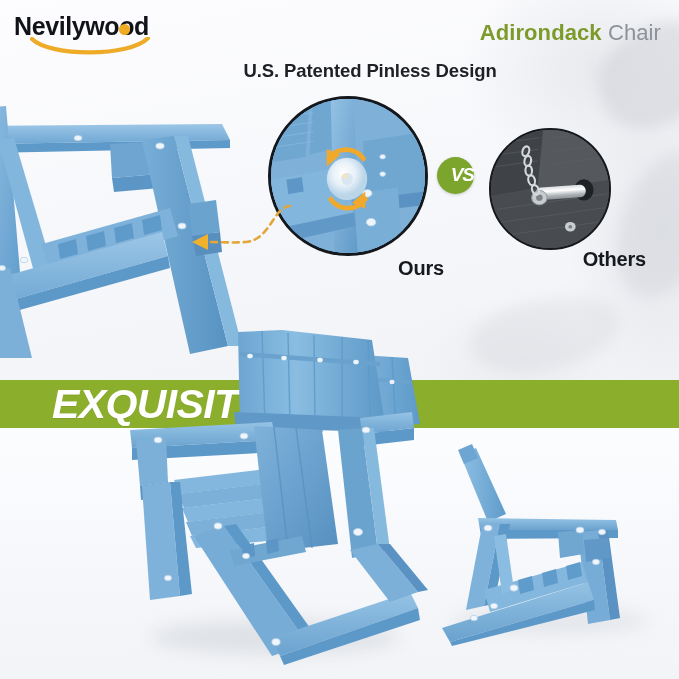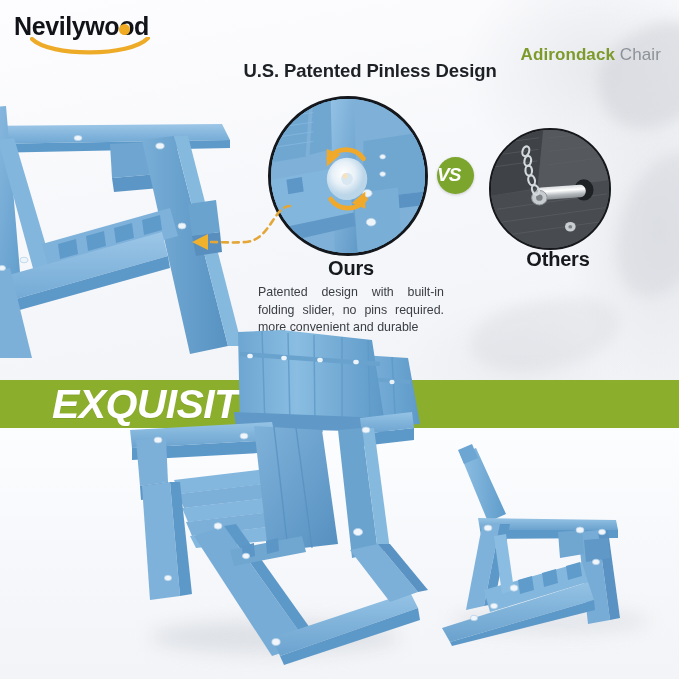--- a/index.html
+++ b/index.html
@@ -35,21 +35,21 @@
     font-family:"Liberation Sans", sans-serif;
   }
   .logo-dot {
     position:absolute; width:11px; height:11px; border-radius:50%;
     background:#f0ab23; left:105px; top:12px;
   }
   .logo-smile { position:absolute; left:16px; top:25px; width:120px; height:20px; }
 
   .product-label {
     position:absolute; right:18px; top:20px;
-    font-size:17px; letter-spacing:.1px; white-space:nowrap;margin-top:25px;
+    font-size:22px; letter-spacing:.1px; white-space:nowrap;
   }
   .product-label .brandword { color:#7d9b2a; font-weight:700; }
   .product-label .plainword { color:#8d9298; font-weight:400; }
 
   
   .headline {
     position:absolute; left:0; top:60px; width:584px; text-align:center;
     font-size:18.5px; font-weight:700; color:#1d2024; letter-spacing:-.1px;
   }
   .headline-shift { position:relative; left:78px; }
@@ -66,35 +66,35 @@
   .circle-others {
     position:absolute; left:489px; top:128px; width:122px; height:122px;
     border-radius:50%; border:2.5px solid #16181c; overflow:hidden;
     background:#44484c;
   }
   .circle-art { position:absolute; inset:0; }
 
   .vs-badge {
     position:absolute; left:437px; top:157px; width:37px; height:37px;
     border-radius:50%; background:#7ba52c;
-    display:flex; align-items:center; justify-content:flex-start;
+    display:flex; align-items:center; justify-content:flex-end;
     box-shadow:0 1px 3px rgba(0,0,0,.18);
   }
   .vs-badge span {
     color:#ffffff; font-weight:700; font-size:19px; font-style:italic;
     letter-spacing:-1px; transform:translateY(-1px);
   }
 
   
   .connector { position:absolute; left:186px; top:200px; width:110px; height:72px; }
 
   
   .cap { position:absolute; }
   .cap-title {
-    text-align:center; font-size:20px; font-weight:700; color:#16191d;
+    text-align:right; font-size:20px; font-weight:700; color:#16191d;
     margin-bottom:4px; letter-spacing:-.2px;
   }
   .cap-body {
     font-size:12.4px; line-height:1.42; color:#3a3e44;
   }
   .cap-ours { left:258px; top:257px; width:186px; }
   .cap-ours .cap-body { text-align:justify; }
   .cap-others { left:470px; top:248px; width:176px; }
 
   
@@ -321,21 +321,20 @@
     </svg>
   </div>
 
   <svg class="connector" viewBox="0 0 110 72">
     <path d="M104,6 C88,6 84,40 60,42 C44,43 34,42 22,42" fill="none" stroke="#e3a637" stroke-width="2.6" stroke-dasharray="6 5" stroke-linecap="round"></path>
     <polygon points="22,34 6,42 22,50" fill="#f0b12d"></polygon>
   </svg>
 
   <div class="cap cap-ours">
     <div class="cap-title">Ours</div>
-    <div class="cap-body">Patented design with built-in folding slider, no pins required. more convenient and durable</div>
   </div>
 
   <div class="cap cap-others">
     <div class="cap-title">Others</div>
   </div>
 
   <div class="bottom-bg"></div>
 
   <div class="banner"></div>
   <div class="banner-word word-left">EXQUISITE</div>

